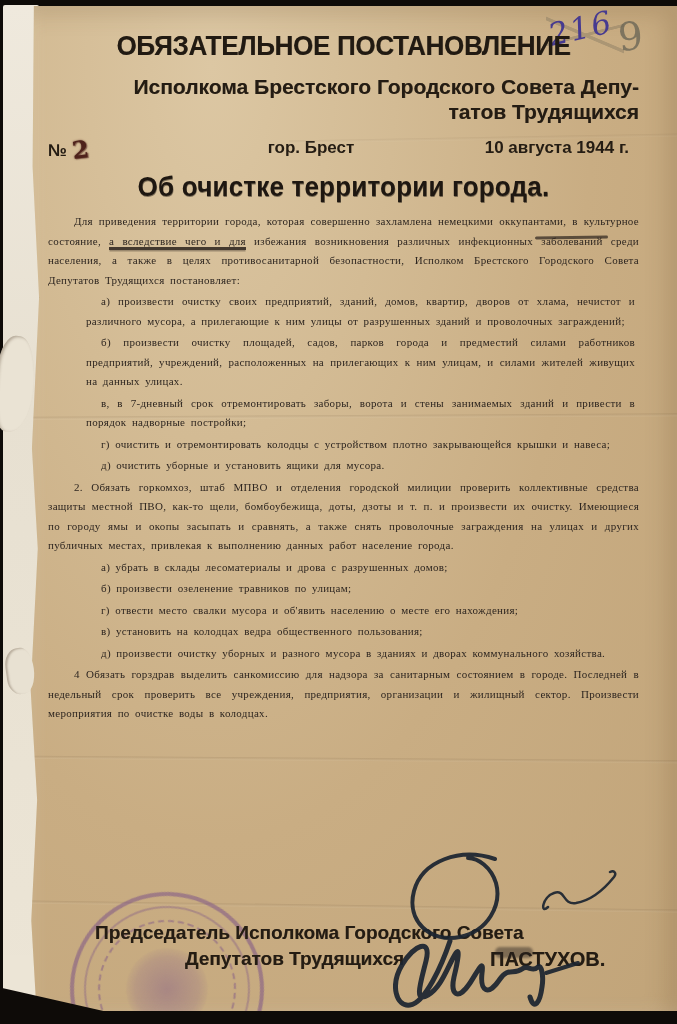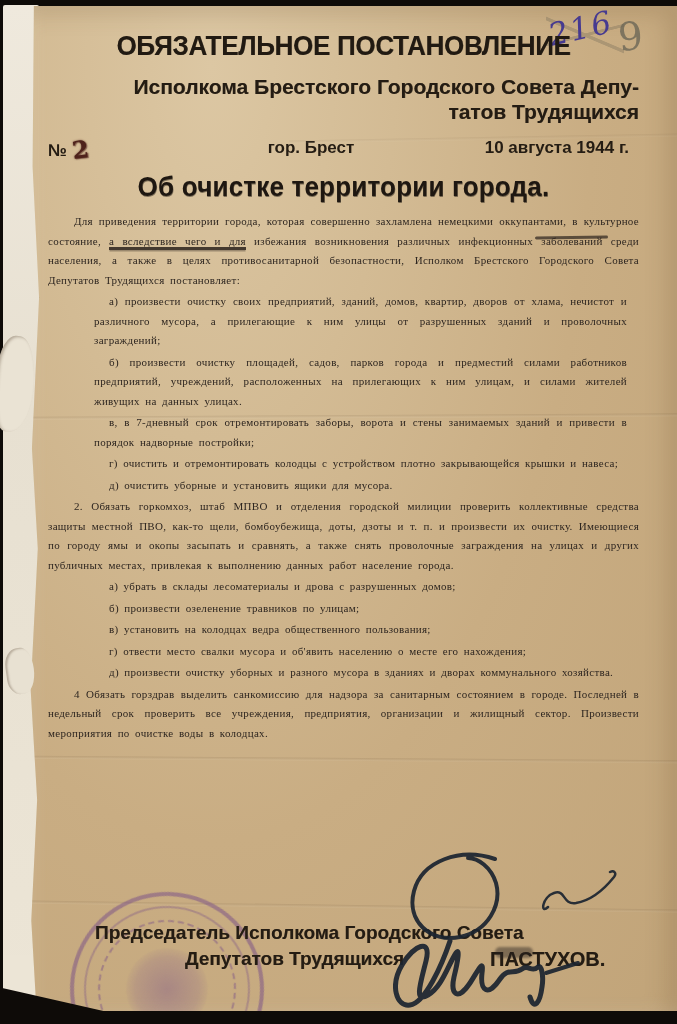--- a/index.html
+++ b/index.html
@@ -67,21 +67,21 @@
   
   .body-text{
     margin-top:9px;height:714px;overflow:hidden;
     font-family:"Liberation Serif",serif;
     font-size:11px;line-height:19.5px;
     letter-spacing:.3px;word-spacing:2.4px;
     text-align:justify;color:#2e2620;
   }
   .para{margin:0 0 2px;}
   .indent{text-indent:26px;}
-  .item{padding-left:34px;text-indent:15px;margin:1px 12px 2px;}
+  .item{padding-left:34px;text-indent:15px;margin:1px 4px 2px;}
   .underlined{
     border-bottom:3px solid rgba(43,34,28,.85);
     box-shadow:0 2px 0 -0.5px rgba(43,34,28,.35);
   }
   .struck{position:relative;}
   .struck::before{
     content:'';position:absolute;left:-6px;right:-6px;top:1px;height:3px;
     background:rgba(43,34,28,.7);transform:rotate(-.8deg);border-radius:2px;
   }
   
@@ -191,22 +191,22 @@
         <span>Для приведения территории города, которая совершенно захламлена немецкими оккупантами, в культурное состояние, </span><span class="underlined">а вследствие чего и для</span><span> избежания возникновения различных инфекционных </span><span class="struck">заболеваний</span><span> среди населения, а также в целях противосанитарной безопастности, Исполком Брестского Городского Совета Депутатов Трудящихся постановляет:</span>
       </p>
       <p class="para item">а) произвести очистку своих предприятий, зданий, домов, квартир, дворов от хлама, нечистот и различного мусора, а прилегающие к ним улицы от разрушенных зданий и проволочных заграждений;</p>
       <p class="para item">б) произвести очистку площадей, садов, парков города и предместий силами работников предприятий, учреждений, расположенных на прилегающих к ним улицам, и силами жителей живущих на данных улицах.</p>
       <p class="para item">в, в 7-дневный срок отремонтировать заборы, ворота и стены занимаемых зданий и привести в порядок надворные постройки;</p>
       <p class="para item">г) очистить и отремонтировать колодцы с устройством плотно закрывающейся крышки и навеса;</p>
       <p class="para item">д) очистить уборные и установить ящики для мусора.</p>
       <p class="para indent">2. Обязать горкомхоз, штаб МПВО и отделения городской милиции проверить коллективные средства защиты местной ПВО, как-то щели, бомбоубежища, доты, дзоты и т. п. и произвести их очистку. Имеющиеся по городу ямы и окопы засыпать и сравнять, а также снять проволочные заграждения на улицах и других публичных местах, привлекая к выполнению данных работ население города.</p>
       <p class="para item">а) убрать в склады лесоматериалы и дрова с разрушенных домов;</p>
       <p class="para item">б) произвести озеленение травников по улицам;</p>
+      <p class="para item">г) отвести место свалки мусора и об'явить населению о месте его нахождения;</p>
       <p class="para item">в) установить на колодцах ведра общественного пользования;</p>
-      <p class="para item">г) отвести место свалки мусора и об'явить населению о месте его нахождения;</p>
       <p class="para item">д) произвести очистку уборных и разного мусора в зданиях и дворах коммунального хозяйства.</p>
       <p class="para indent">4 Обязать горздрав выделить санкомиссию для надзора за санитарным состоянием в городе. Последней в недельный срок проверить все учреждения, предприятия, организации и жилищный сектор. Произвести мероприятия по очистке воды в колодцах.</p>
 
     </div>
 
     <div class="stamp">
       <div class="stamp-ring2"></div>
     </div>
 
     <div class="sig-block">

